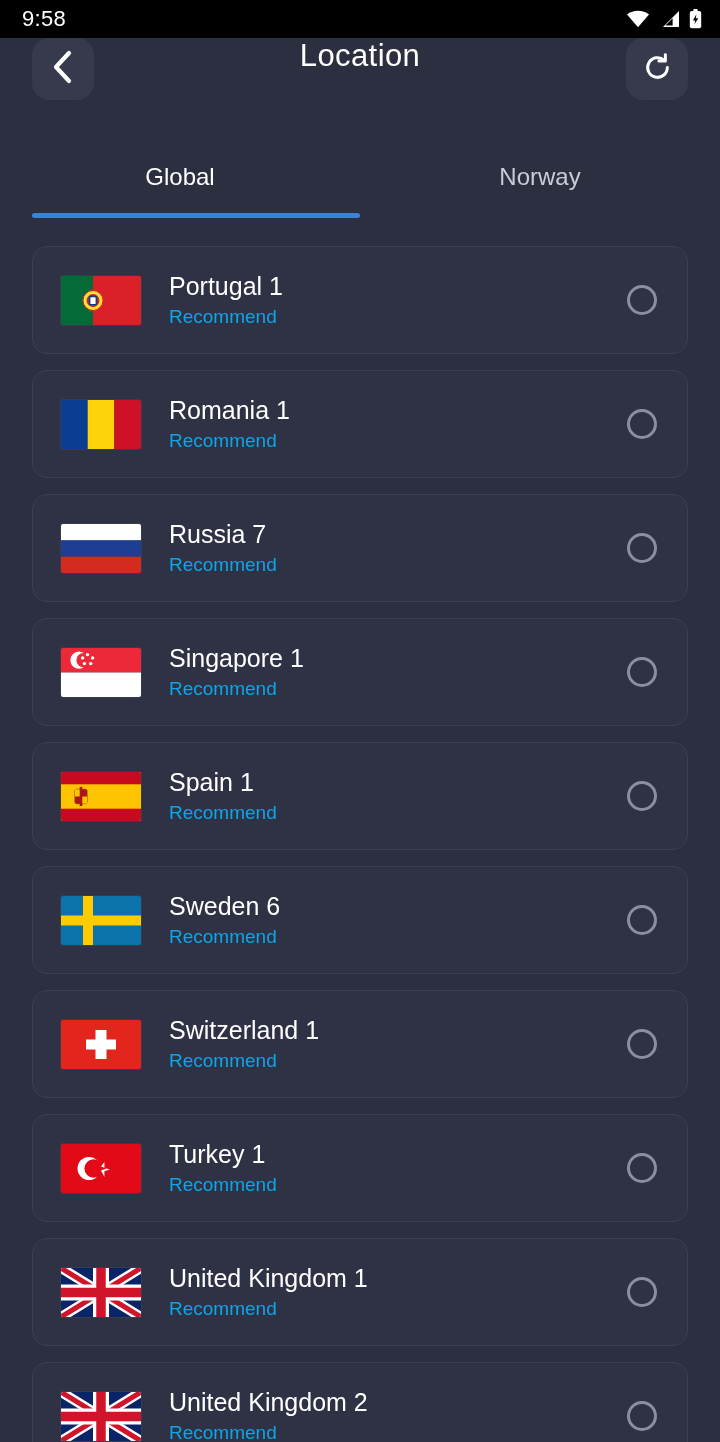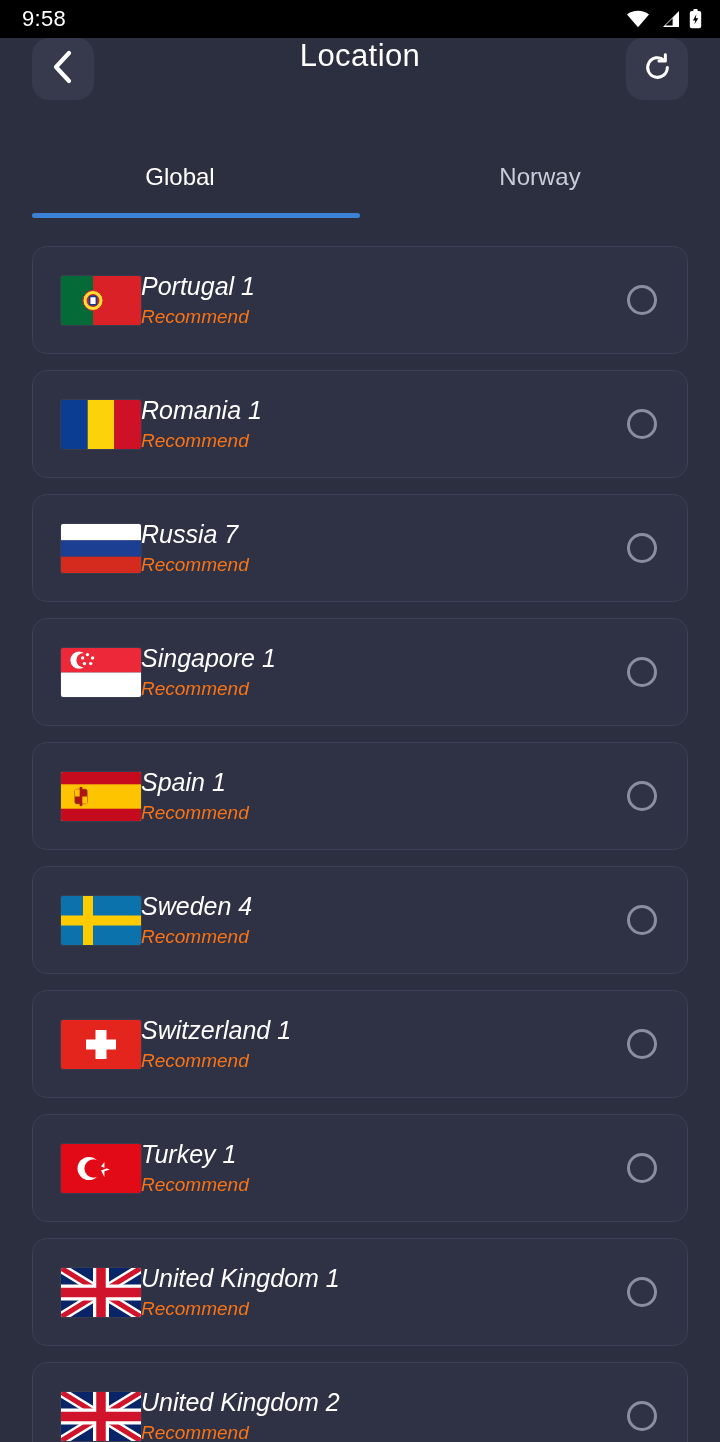--- a/index.html
+++ b/index.html
@@ -49,23 +49,23 @@
   .row {
     height: 108px; border: 1px solid #3d4054; border-radius: 15px;
     background: #32354799; display: flex; align-items: center; padding: 0 30px 0 28px;
     flex: none;
   }
   .flag {
     width: 80px; height: 49px; flex: none; border-radius: 2px; overflow: hidden;
     position: relative; box-shadow: 0 0 0 1px rgba(255,255,255,.05);
   }
   .flag svg { display: block; width: 80px; height: 49px; }
-  .row-text { display: flex; flex-direction: column; gap: 4px; flex: 1; min-width: 0; font-style: italic; }
+  .row-text { margin-left: 28px; display: flex; flex-direction: column; gap: 4px; flex: 1; min-width: 0; }
   .row-title { color: #ffffff; font-size: 25px; line-height: 30px; white-space: nowrap; }
-  .row-sub { color: #f97316; font-size: 19px; line-height: 24px; }
+  .row-sub { color: #0ea5e9; font-size: 19px; line-height: 24px; }
   .radio {
     width: 30px; height: 30px; border-radius: 50%; border: 3px solid #8b8e9e;
     flex: none;
   }
 </style>
 </head>
 <body>
 
 <div class="screen">
 
@@ -211,21 +211,21 @@
       </div>
       <div class="row">
         <div class="flag">
           <svg viewBox="0 0 80 49" preserveAspectRatio="none">
             <rect width="80" height="49" fill="#0c72ab"></rect>
             <rect x="22" width="10" height="49" fill="#fecb00"></rect>
             <rect y="19.5" width="80" height="10" fill="#fecb00"></rect>
           </svg>
         </div>
         <div class="row-text">
-          <div class="row-title">Sweden 4</div>
+          <div class="row-title">Sweden 6</div>
           <div class="row-sub">Recommend</div>
         </div>
         <div class="radio"></div>
       </div>
       <div class="row">
         <div class="flag">
           <svg viewBox="0 0 80 49" preserveAspectRatio="none">
             <rect width="80" height="49" fill="#e3251e"></rect>
             <rect x="34.5" y="10" width="11" height="29" fill="#fff"></rect>
             <rect x="25" y="19.5" width="30" height="10" fill="#fff"></rect>

